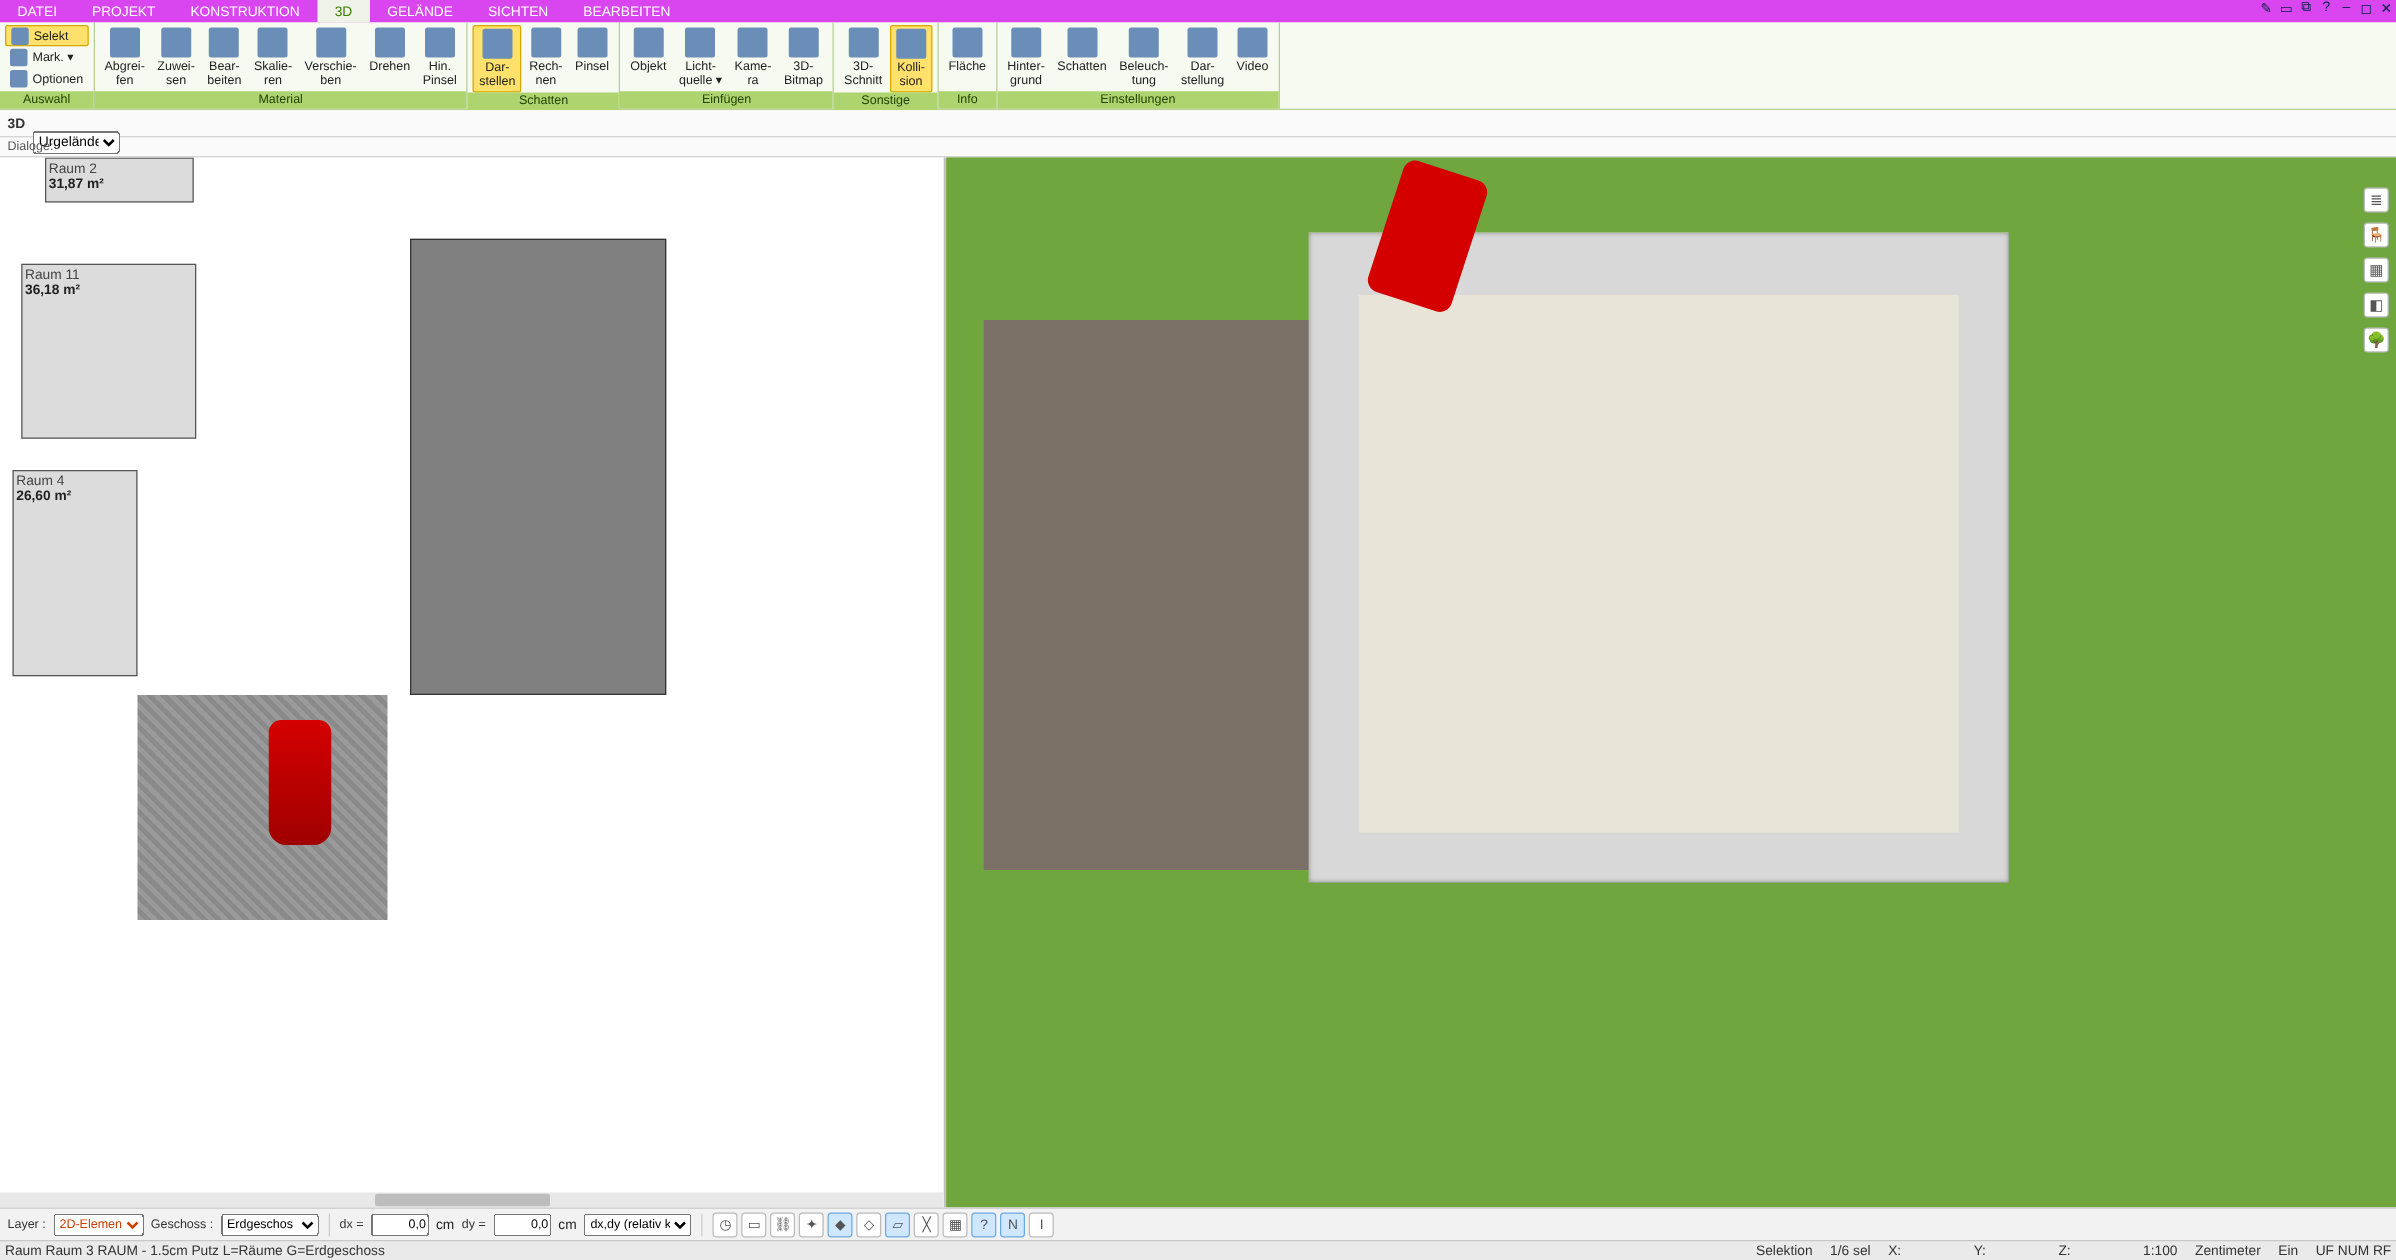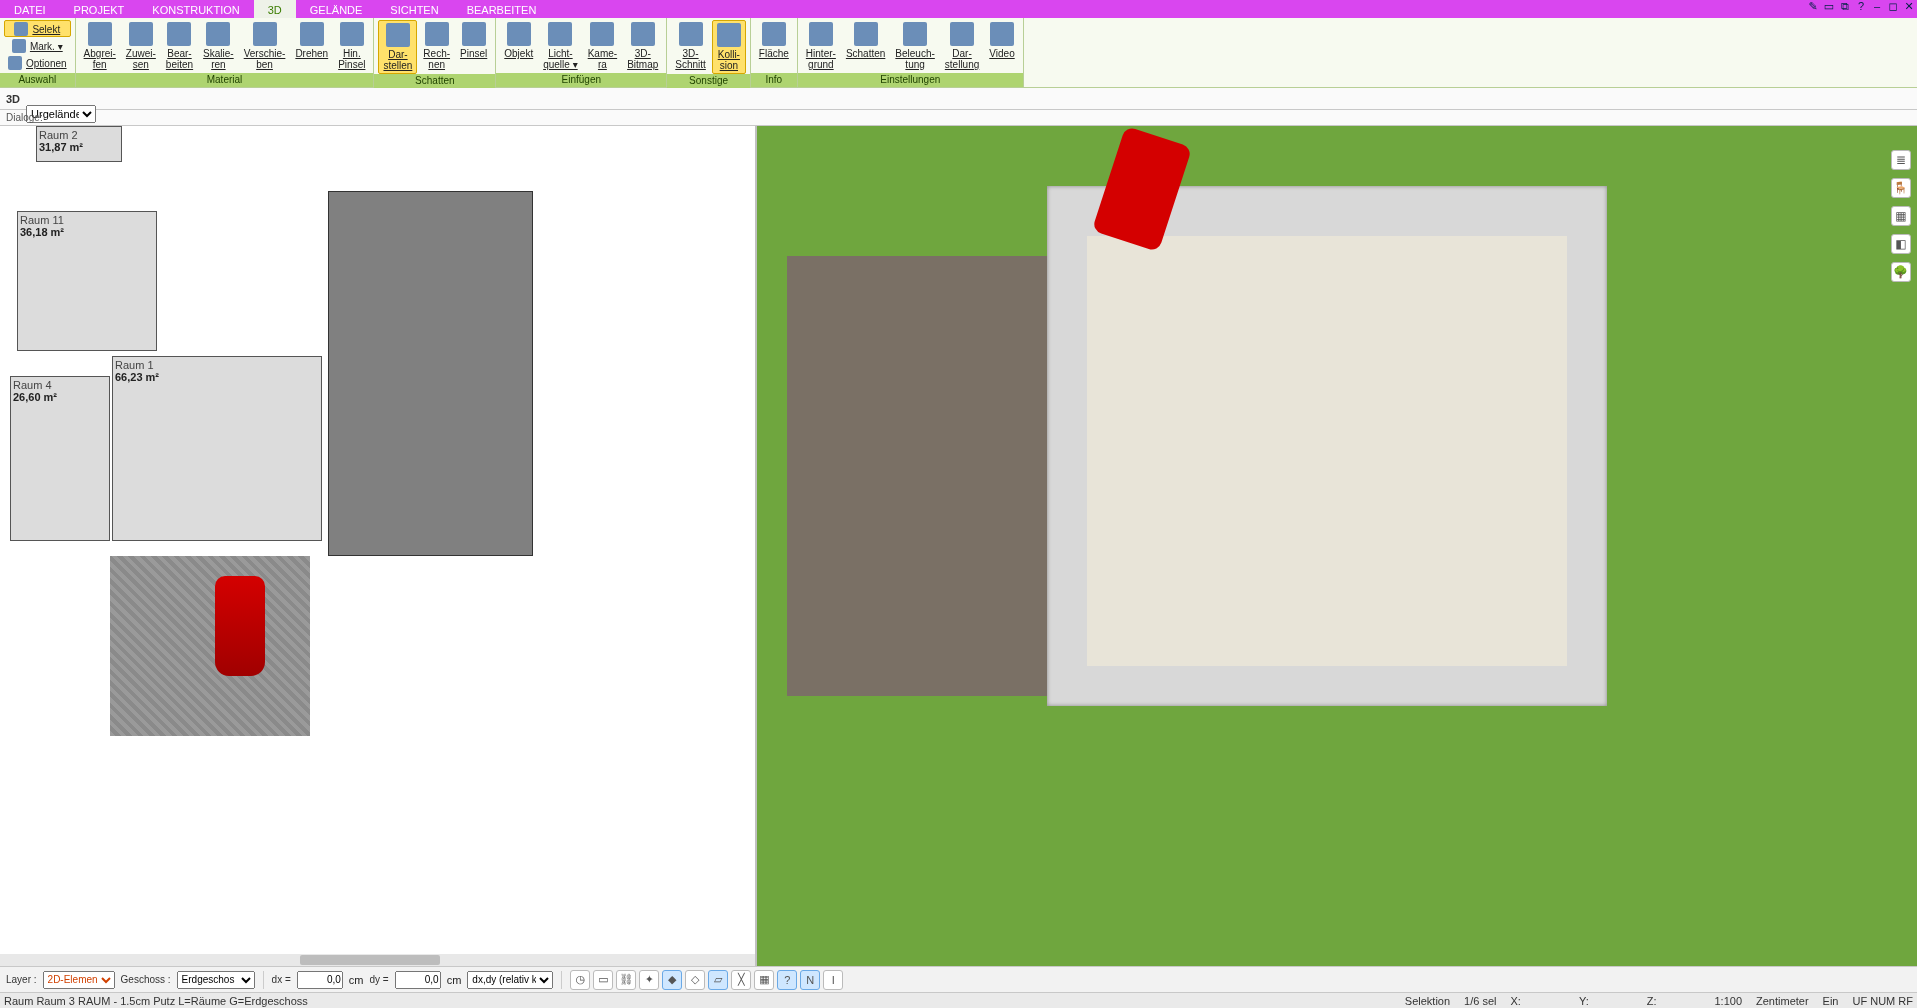--- a/index.html
+++ b/index.html
@@ -10,21 +10,21 @@
 .menu-tab { padding: 2px 14px 0 14px; line-height: 16px; color: #fff; cursor: pointer; }
 .menu-tab.active { background: #eef2e8; color: #3b7d00; }
 #menubar .right-ctrls { margin-left: auto; display: flex; }
 #menubar .right-ctrls span { width: 16px; text-align: center; color: #024; cursor: pointer; }
 
 
 #ribbon { height: 70px; background: #f7faf0; border-bottom: 1px solid #b8cf96; display: flex; }
 .ribbon-group { border-right: 1px solid #b8cf96; display: flex; flex-direction: column; }
 .ribbon-row { flex: 1; display: flex; align-items: flex-start; padding: 2px 4px 0 4px; gap: 2px; }
 .ribbon-group-label { height: 14px; line-height: 14px; text-align: center; background: #aed470; font-size: 10px; color: #214400; }
-.ribbon-btn { display: flex; flex-direction: column; align-items: center; justify-content: center; padding: 2px 4px; cursor: pointer; border-radius: 2px; text-decoration: underline; }
+.ribbon-btn { display: flex; flex-direction: column; align-items: center; justify-content: flex-start; padding: 2px 4px; cursor: pointer; border-radius: 2px; }
 .ribbon-btn.small { flex-direction: row; gap: 4px; padding: 0 4px; height: 17px; align-items: center; }
 .ribbon-btn.active { background: #ffe16b; border: 1px solid #d6a700; }
 .ribbon-btn .ico { width: 24px; height: 24px; background: #6b8eb8; border-radius: 2px; }
 .ribbon-btn.small .ico { width: 14px; height: 14px; }
 .ribbon-btn .lbl { font-size: 10px; text-align: center; line-height: 11px; margin-top: 2px; white-space: pre; }
 .stack { display: flex; flex-direction: column; gap: 0; }
 
 
 #subbar { height: 22px; background: #fafafa; border-bottom: 1px solid #c8c8c8; display: flex; align-items: center; gap: 6px; padding: 0 6px; }
 #subbar select, #subbar input { font-size: 11px; height: 18px; margin-top: 31px; }
@@ -258,35 +258,31 @@
   <div id="pane2d" class="pane">
 
     <div class="driveway" style="left:110px;top:430px;width:200px;height:180px;"></div>
     <div class="car2d" style="left:215px;top:450px;"></div>
 
     <div class="room" style="left:328px;top:65px;width:205px;height:365px;background:#808080;border-color:#333;"></div>
 
     <div class="hscroll">
         <div class="thumb" style="left:300px;width:140px;"></div>
       </div>
-  <div class="room" style="left: 36px; top: 0px; width: 86px; height: 36px;">
+  <div class="room" style="left: 36px; top: 0px; width: 119px; height: 36px;">
         <span class="name">Raum 2</span>
         <span class="area">31,87 m²</span>
       </div>
       <div class="room" style="left: 17px; top: 85px; width: 140px; height: 140px;">
         <span class="name">Raum 11</span>
         <span class="area">36,18 m²</span>
       </div>
       <div class="room" style="left: 10px; top: 250px; width: 100px; height: 165px;">
         <span class="name">Raum 4</span>
         <span class="area">26,60 m²</span>
-      </div>
-      <div class="room" style="left: 112px; top: 230px; width: 210px; height: 185px;">
-        <span class="name">Raum 1</span>
-        <span class="area">66,23 m²</span>
       </div>
     </div>
 
   <div id="pane3d" class="pane">
     <div class="grass" style="inset:0;"></div>
     <div class="floor3d" style="left:30px;top:130px;width:310px;height:440px;background:#7a7065;"></div>
     <div class="wall3d" style="left:290px;top:60px;width:560px;height:520px;background:#d8d8d8;"></div>
     <div class="floor3d" style="left:330px;top:110px;width:480px;height:430px;background:#e8e4d8;"></div>
     <div class="car3d" style="left:350px;top:8px;"></div>
   </div>

